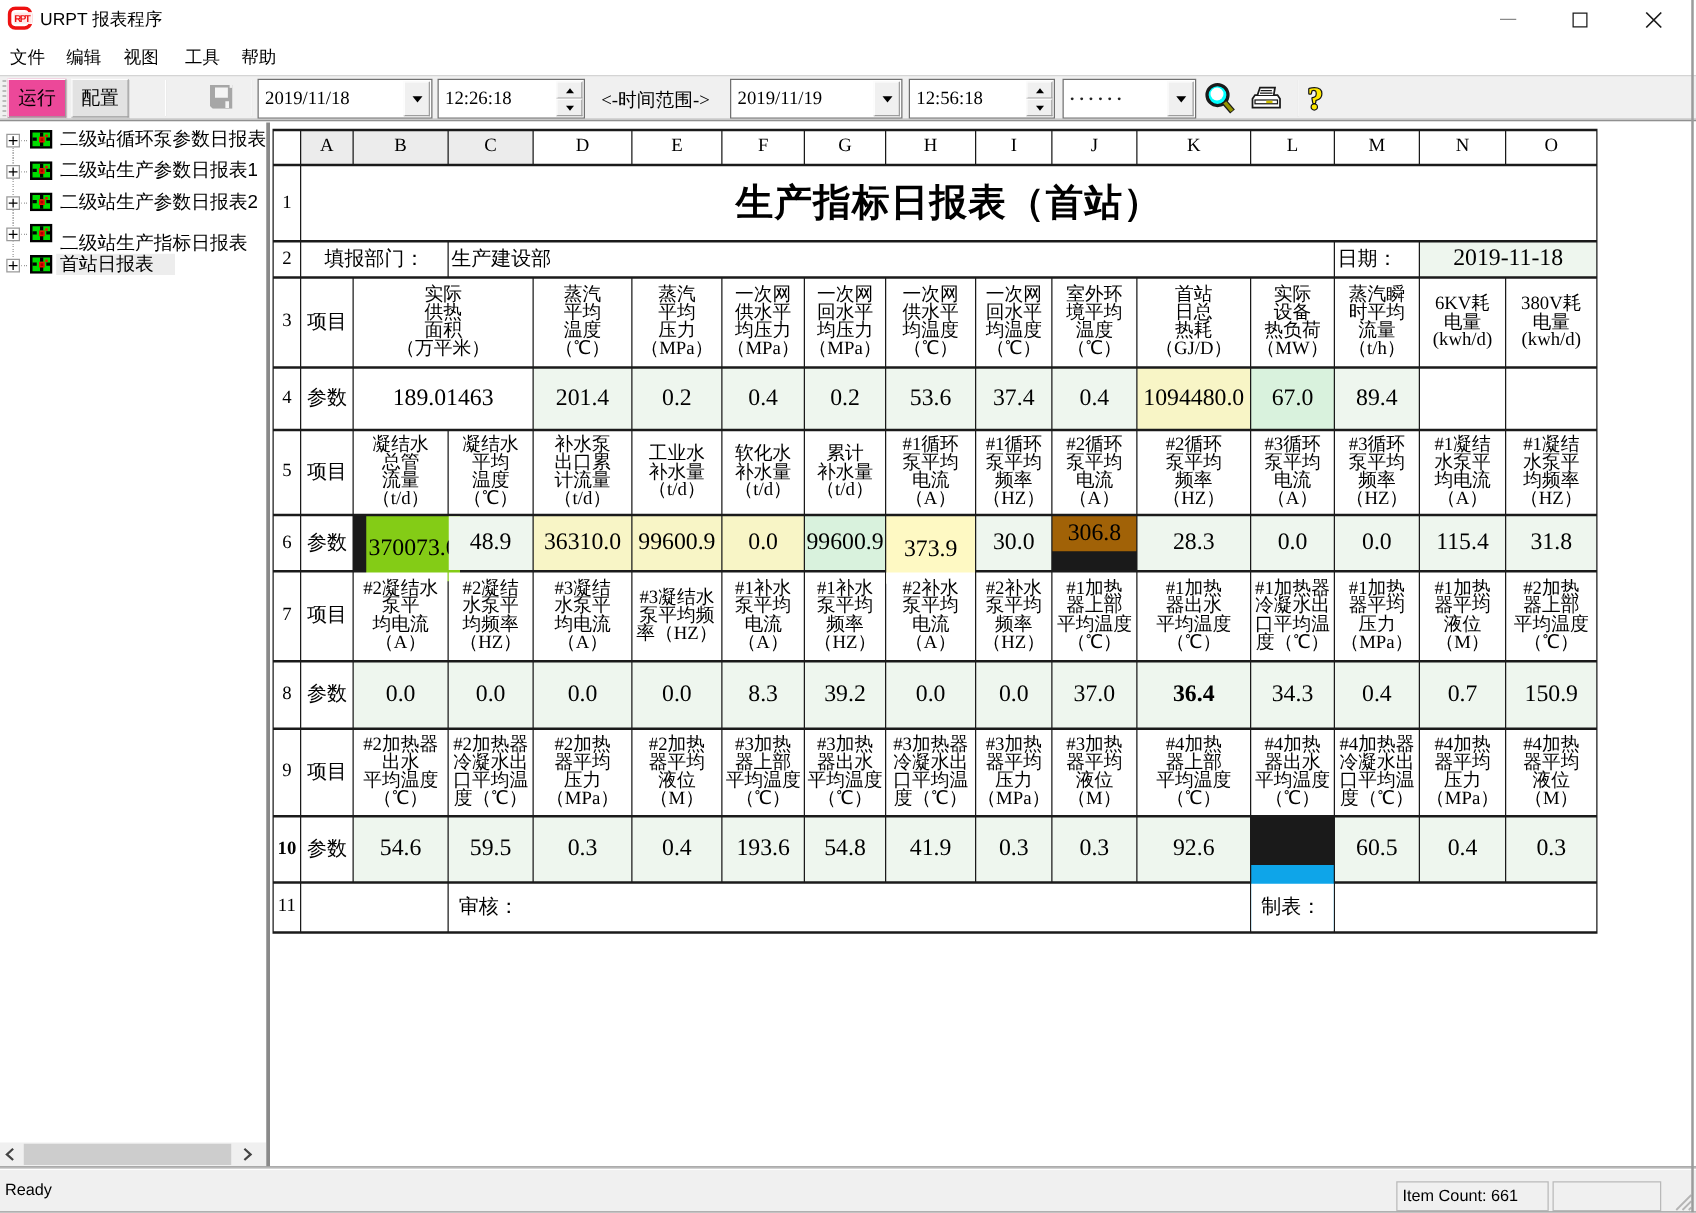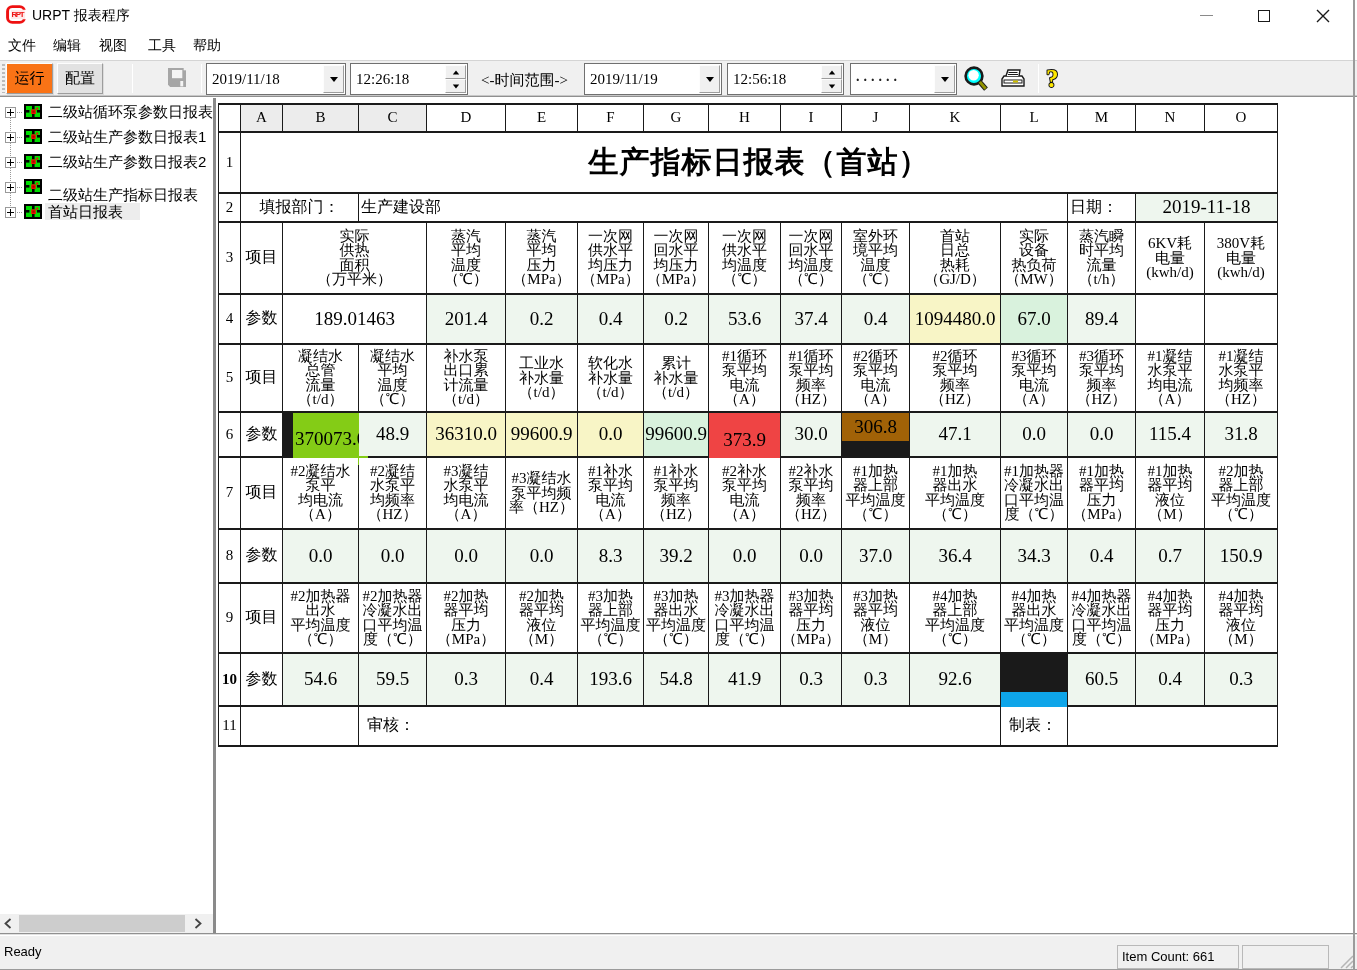--- a/index.html
+++ b/index.html
@@ -7,21 +7,21 @@
 .abs{position:absolute}
 
 #titlebar{position:absolute;left:0;top:0;width:1357px;height:30px;background:#fff}
 #apptitle{position:absolute;left:32px;top:7px;font-size:14px;color:#000}
 
 #menubar{position:absolute;left:0;top:30px;width:1357px;height:30px;background:#fff}
 .mi{position:absolute;top:7px;font-size:14px;color:#000}
 
 #toolbar{position:absolute;left:0;top:60px;width:1357px;height:37px;background:#f0f0f0;border-top:1px solid #d4d4d4}
 .tbtn{position:absolute;top:2px;height:31px;font-size:15px;color:#000;display:flex;align-items:center;justify-content:center}
-.raised{background:#f97316;border:1px solid;border-color:#fdfdfd #9d9d9d #9d9d9d #fdfdfd;box-shadow:1px 1px 0 #dcdcdc}
+.raised{background:#ec4899;border:1px solid;border-color:#fdfdfd #9d9d9d #9d9d9d #fdfdfd;box-shadow:1px 1px 0 #dcdcdc}
 .tsep{position:absolute;top:3px;height:29px;width:1px;background:#c6c6c6;border-right:1px solid #fff}
 .field{position:absolute;top:2px;height:32px;background:#fff;border:1px solid #707070;font-family:"Liberation Serif",serif;font-size:15px;display:flex;align-items:center;padding-left:5px}
 .drop{position:absolute;right:1px;top:1px;bottom:1px;width:21px;background:#f0f0f0;border:1px solid;border-color:#fdfdfd #9d9d9d #9d9d9d #fdfdfd;display:flex;align-items:center;justify-content:center}
 .arrow-d{width:0;height:0;border-left:4px solid transparent;border-right:4px solid transparent;border-top:5px solid #000}
 .arrow-u{width:0;height:0;border-left:4px solid transparent;border-right:4px solid transparent;border-bottom:5px solid #000}
 .spin{position:absolute;right:1px;top:1px;bottom:1px;width:21px;display:flex;flex-direction:column}
 .spin>div{flex:1;background:#f0f0f0;border:1px solid;border-color:#fdfdfd #9d9d9d #9d9d9d #fdfdfd;display:flex;align-items:center;justify-content:center}
 #tlabel{position:absolute;top:10px;left:481px;font-family:"Liberation Serif",serif;font-size:15px}
 
 #clienttop{position:absolute;left:0;top:95px;width:1357px;height:2px;background:#909090;border-top:1px solid #c8c8c8}
@@ -316,24 +316,24 @@
 <div class="c hd" style="left:1068px;top:344.5px;width:67px;height:66.5px;">#3循环<br>泵平均<br>频率<br>（HZ）</div>
 <div class="c hd" style="left:1136px;top:344.5px;width:68px;height:66.5px;">#1凝结<br>水泵平<br>均电流<br>（A）</div>
 <div class="c hd" style="left:1205px;top:344.5px;width:72px;height:66.5px;">#1凝结<br>水泵平<br>均频率<br>（HZ）</div>
 <div class="c lab" style="left:241px;top:412.5px;width:41px;height:43.5px;">参数</div>
 <div class="c val" style="left:293px;top:412.5px;width:75px;height:52px;background:#84cc16;">370073.0</div>
 <div class="c val" style="left:359px;top:412.5px;width:67px;height:43.5px;background:#eef6ee;">48.9</div>
 <div class="c val" style="left:427px;top:412.5px;width:78px;height:43.5px;background:#f8f5c6;">36310.0</div>
 <div class="c val" style="left:506px;top:412.5px;width:71px;height:43.5px;background:#f8f5c6;">99600.9</div>
 <div class="c val" style="left:578px;top:412.5px;width:65px;height:43.5px;background:#f8f5c6;">0.0</div>
 <div class="c val" style="left:644px;top:412.5px;width:64px;height:43.5px;background:#d9f2dd;">99600.9</div>
-<div class="c val" style="left:709px;top:412.5px;width:71px;height:54px;background:#ef4444;">373.9</div>
+<div class="c val" style="left:709px;top:412.5px;width:71px;height:54px;background:#fef9c3;">373.9</div>
 <div class="c val" style="left:781px;top:412.5px;width:60px;height:43.5px;background:#eef6ee;">30.0</div>
 <div class="c val" style="left:842px;top:412.5px;width:67px;height:28px;background:#a16207;">306.8</div>
-<div class="c val" style="left:910px;top:412.5px;width:90px;height:43.5px;background:#eef6ee;">47.1</div>
+<div class="c val" style="left:910px;top:412.5px;width:90px;height:43.5px;background:#eef6ee;">28.3</div>
 <div class="c val" style="left:1001px;top:412.5px;width:66px;height:43.5px;background:#eef6ee;">0.0</div>
 <div class="c val" style="left:1068px;top:412.5px;width:67px;height:43.5px;background:#eef6ee;">0.0</div>
 <div class="c val" style="left:1136px;top:412.5px;width:68px;height:43.5px;background:#eef6ee;">115.4</div>
 <div class="c val" style="left:1205px;top:412.5px;width:72px;height:43.5px;background:#eef6ee;">31.8</div>
 <div class="c lab" style="left:241px;top:457.5px;width:41px;height:70.5px;">项目</div>
 <div class="c hd" style="left:283px;top:457.5px;width:75px;height:70.5px;">#2凝结水<br>泵平<br>均电流<br>（A）</div>
 <div class="c hd" style="left:359px;top:457.5px;width:67px;height:70.5px;">#2凝结<br>水泵平<br>均频率<br>（HZ）</div>
 <div class="c hd" style="left:427px;top:457.5px;width:78px;height:70.5px;">#3凝结<br>水泵平<br>均电流<br>（A）</div>
 <div class="c hd" style="left:506px;top:457.5px;width:71px;height:70.5px;">#3凝结水<br>泵平均频<br>率（HZ）</div>
 <div class="c hd" style="left:578px;top:457.5px;width:65px;height:70.5px;">#1补水<br>泵平均<br>电流<br>（A）</div>
@@ -349,21 +349,21 @@
 <div class="c lab" style="left:241px;top:529.5px;width:41px;height:52.5px;">参数</div>
 <div class="c val" style="left:283px;top:529.5px;width:75px;height:52.5px;background:#eef6ee;">0.0</div>
 <div class="c val" style="left:359px;top:529.5px;width:67px;height:52.5px;background:#eef6ee;">0.0</div>
 <div class="c val" style="left:427px;top:529.5px;width:78px;height:52.5px;background:#eef6ee;">0.0</div>
 <div class="c val" style="left:506px;top:529.5px;width:71px;height:52.5px;background:#eef6ee;">0.0</div>
 <div class="c val" style="left:578px;top:529.5px;width:65px;height:52.5px;background:#eef6ee;">8.3</div>
 <div class="c val" style="left:644px;top:529.5px;width:64px;height:52.5px;background:#eef6ee;">39.2</div>
 <div class="c val" style="left:709px;top:529.5px;width:71px;height:52.5px;background:#eef6ee;">0.0</div>
 <div class="c val" style="left:781px;top:529.5px;width:60px;height:52.5px;background:#eef6ee;">0.0</div>
 <div class="c val" style="left:842px;top:529.5px;width:67px;height:52.5px;background:#eef6ee;">37.0</div>
-<div class="c val" style="left:910px;top:529.5px;width:90px;height:52.5px;background:#eef6ee;">36.4</div>
+<div class="c val" style="left:910px;top:529.5px;width:90px;height:52.5px;background:#eef6ee;font-weight:bold;">36.4</div>
 <div class="c val" style="left:1001px;top:529.5px;width:66px;height:52.5px;background:#eef6ee;">34.3</div>
 <div class="c val" style="left:1068px;top:529.5px;width:67px;height:52.5px;background:#eef6ee;">0.4</div>
 <div class="c val" style="left:1136px;top:529.5px;width:68px;height:52.5px;background:#eef6ee;">0.7</div>
 <div class="c val" style="left:1205px;top:529.5px;width:72px;height:52.5px;background:#eef6ee;">150.9</div>
 <div class="c lab" style="left:241px;top:583.5px;width:41px;height:68.5px;">项目</div>
 <div class="c hd" style="left:283px;top:583.5px;width:75px;height:68.5px;">#2加热器<br>出水<br>平均温度<br>（℃）</div>
 <div class="c hd" style="left:359px;top:583.5px;width:67px;height:68.5px;">#2加热器<br>冷凝水出<br>口平均温<br>度（℃）</div>
 <div class="c hd" style="left:427px;top:583.5px;width:78px;height:68.5px;">#2加热<br>器平均<br>压力<br>（MPa）</div>
 <div class="c hd" style="left:506px;top:583.5px;width:71px;height:68.5px;">#2加热<br>器平均<br>液位<br>（M）</div>
 <div class="c hd" style="left:578px;top:583.5px;width:65px;height:68.5px;">#3加热<br>器上部<br>平均温度<br>（℃）</div>

